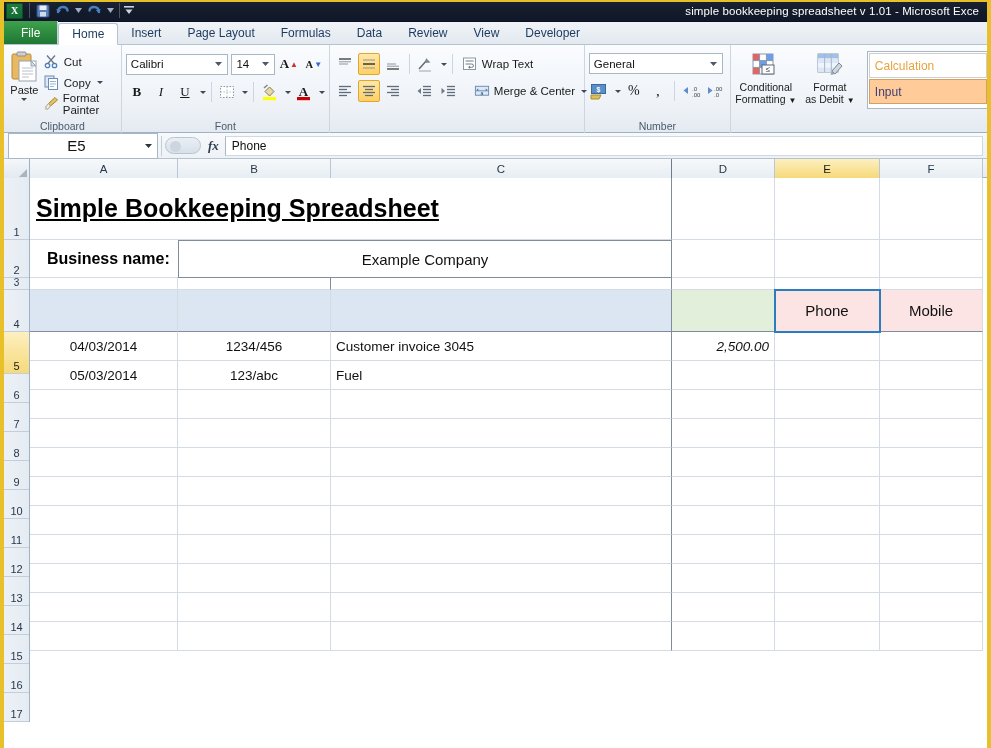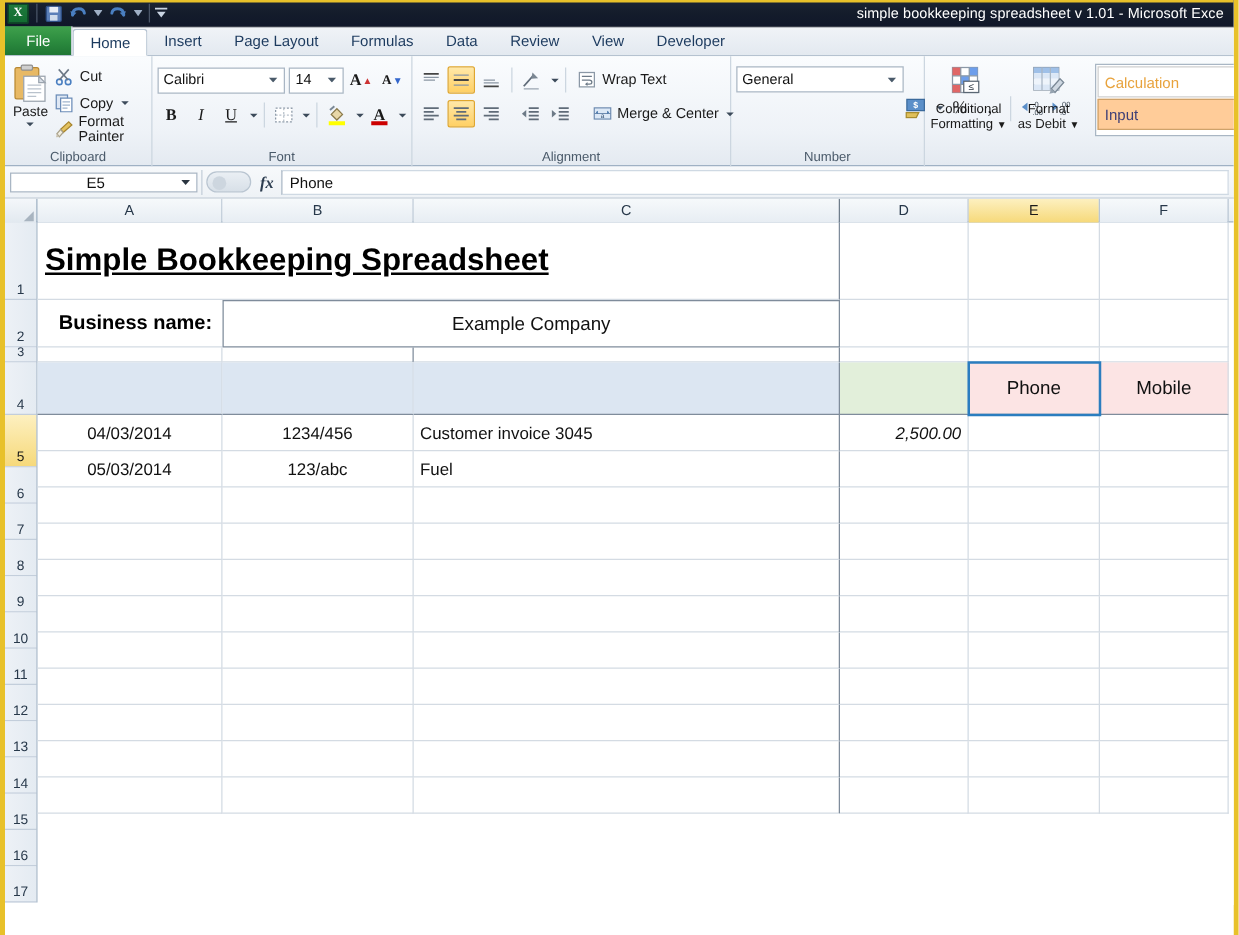--- a/index.html
+++ b/index.html
@@ -253,25 +253,25 @@
 
   
   .formulabar {
     height: 26px;
     background: linear-gradient(to bottom, #f7f9fb, #eef2f6);
     display: flex; align-items: center;
     border-bottom: 1px solid #b5c2d0;
     padding: 0 2px;
   }
   .namebox {
-    width: 150px; height: 16px;
+    width: 150px; height: 26px;
     background: #fff;
     border: 1px solid #a9b6c4;
     display: flex; align-items: center;
-    font-size: 12px; color: #111;
+    font-size: 15px; color: #111;
     padding: 0 2px;
     margin-left: 2px;
   }
   .namebox .nbtext { flex: 1; text-align: center; }
   .fbar-sep { width: 1px; height: 20px; background: #c3ced9; margin: 0 3px; }
   .fx-group { display: flex; align-items: center; gap: 3px; }
   .fx-round {
     width: 36px; height: 17px;
     border-radius: 9px;
     background: linear-gradient(to bottom, #eaeff4, #d8e0e8);
@@ -681,25 +681,24 @@
                   <path d="M4.5 5.4 L2.8 6.8 L4.5 8.2 Z" fill="#3c6ea5"></path>
                   <path d="M12.5 5.4 L14.2 6.8 L12.5 8.2 Z" fill="#3c6ea5"></path>
                   <text x="8.5" y="12" font-size="5.5" text-anchor="middle" fill="#2d4a6e" font-family="Liberation Sans, sans-serif">a</text>
                 </svg>
             </span>
             <span>Merge &amp; Center</span>
             <span class="caret-sm"></span>
           </div>
         </div>
       </div>
-      <div class="rgroup-label">Alignment</div>
     </div>
 
     <div class="rgroup" style="width:155px;">
-      <div class="rgroup-body" style="flex-direction:row;">
+      <div class="rgroup-body" style="flex-direction:column;">
         <div class="num-row1">
           <div class="combo num-combo">
             <span class="cname">General</span>
             <span class="combo-arrow">
               <svg width="7" height="4" viewBox="0 0 7 4">
                   <path d="M0 0 L7 0 L3.5 4 Z" fill="#4a5a6a"></path>
                 </svg>
             </span>
           </div>
         </div>

